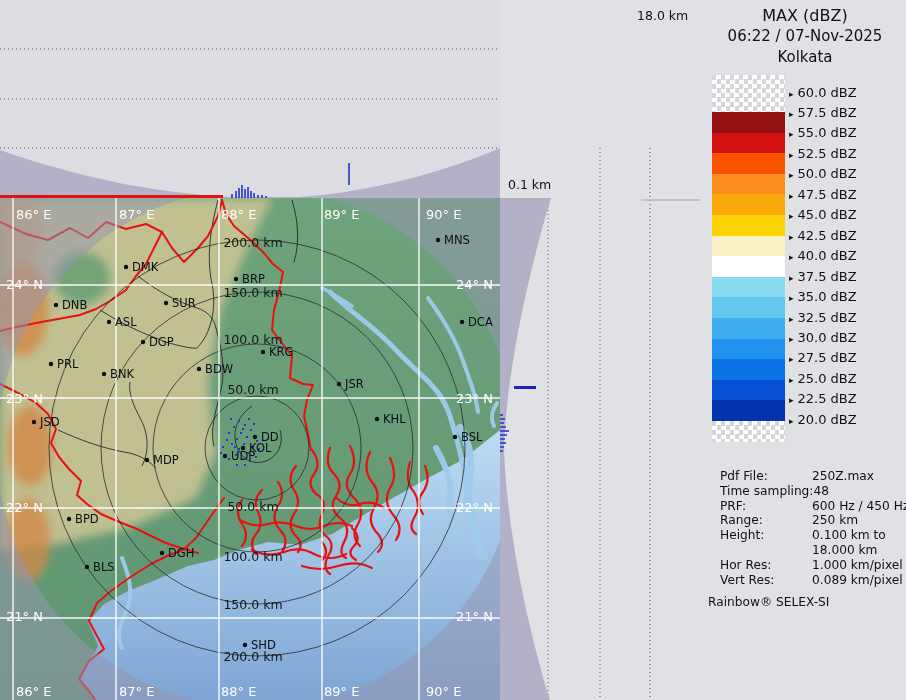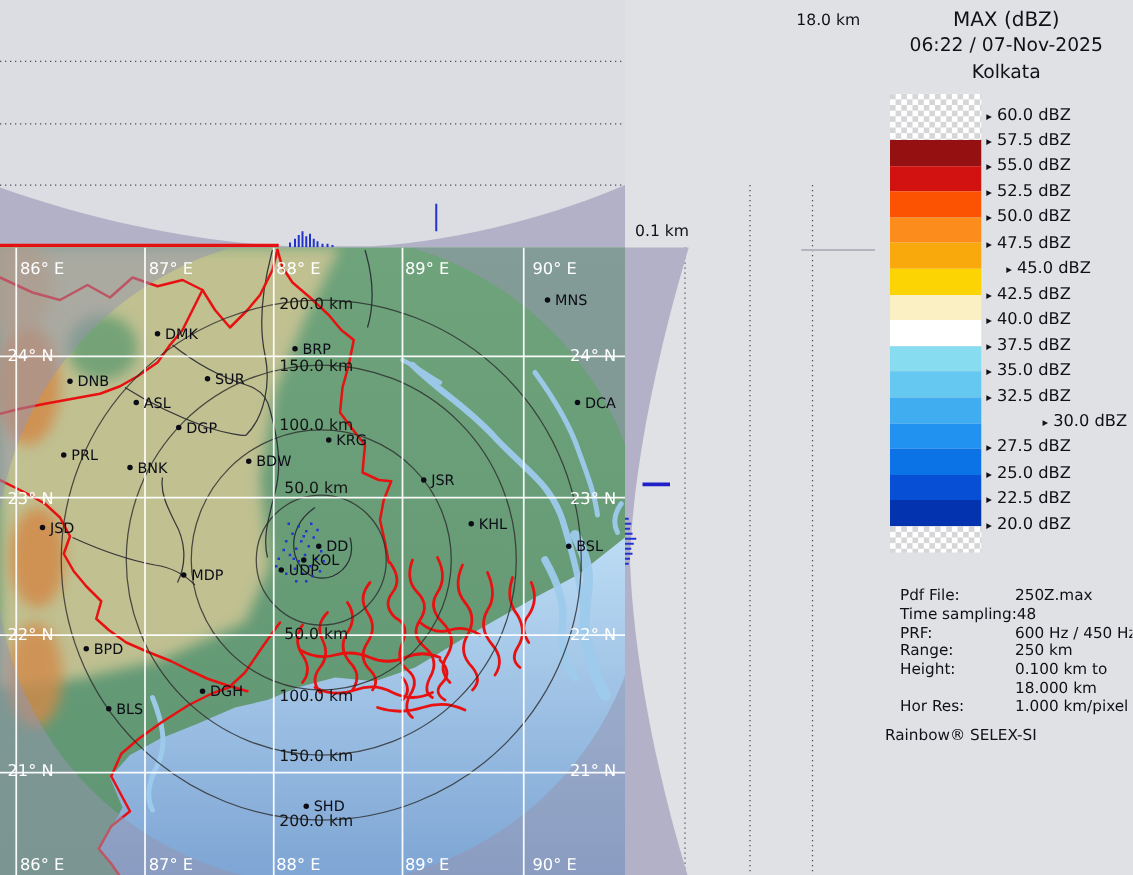--- a/index.html
+++ b/index.html
@@ -299,27 +299,27 @@
       <div class="band" style="height: 20.6px; background: rgb(4, 51, 176);"></div>
       <div class="band checker" style="height: 20.6px;"></div>
     </div>
   <div class="abs" id="legend-labels">
       <div class="legend-label" style="top: 84.5px;"><span class="arr">▸</span><span>60.0 dBZ</span></div>
       <div class="legend-label" style="top: 104.96px;"><span class="arr">▸</span><span>57.5 dBZ</span></div>
       <div class="legend-label" style="top: 125.42px;"><span class="arr">▸</span><span>55.0 dBZ</span></div>
       <div class="legend-label" style="top: 145.88px;"><span class="arr">▸</span><span>52.5 dBZ</span></div>
       <div class="legend-label" style="top: 166.34px;"><span class="arr">▸</span><span>50.0 dBZ</span></div>
       <div class="legend-label" style="top: 186.8px;"><span class="arr">▸</span><span>47.5 dBZ</span></div>
-      <div class="legend-label" style="top: 207.26px; margin-left: 16px;"><span class="arr">▸</span><span>45.0 dBZ</span></div>
+      <div class="legend-label" style="top: 207.26px;"><span class="arr">▸</span><span>45.0 dBZ</span></div>
       <div class="legend-label" style="top: 227.72px;"><span class="arr">▸</span><span>42.5 dBZ</span></div>
       <div class="legend-label" style="top: 248.18px;"><span class="arr">▸</span><span>40.0 dBZ</span></div>
       <div class="legend-label" style="top: 268.64px;"><span class="arr">▸</span><span>37.5 dBZ</span></div>
       <div class="legend-label" style="top: 289.1px;"><span class="arr">▸</span><span>35.0 dBZ</span></div>
       <div class="legend-label" style="top: 309.56px;"><span class="arr">▸</span><span>32.5 dBZ</span></div>
-      <div class="legend-label" style="top: 330.02px; margin-left: 45px;"><span class="arr">▸</span><span>30.0 dBZ</span></div>
+      <div class="legend-label" style="top: 330.02px;"><span class="arr">▸</span><span>30.0 dBZ</span></div>
       <div class="legend-label" style="top: 350.48px;"><span class="arr">▸</span><span>27.5 dBZ</span></div>
       <div class="legend-label" style="top: 370.94px; text-align: right;"><span class="arr">▸</span><span>25.0 dBZ</span></div>
       <div class="legend-label" style="top: 391.4px;"><span class="arr">▸</span><span>22.5 dBZ</span></div>
       <div class="legend-label" style="top: 411.86px;"><span class="arr">▸</span><span>20.0 dBZ</span></div>
     </div>
 
   <div class="abs" id="meta">
     <div id="meta-rows">
         <div class="meta-row">
           <span class="ml">Pdf File:</span>
@@ -342,17 +342,21 @@
           <span class="mv">0.100 km to</span>
         </div>
         <div class="meta-row">
           <span class="ml"></span>
           <span class="mv">18.000 km</span>
         </div>
         <div class="meta-row">
           <span class="ml">Hor Res:</span>
           <span class="mv">1.000 km/pixel</span>
         </div>
+        <div class="meta-row">
+          <span class="ml">Vert Res:</span>
+          <span class="mv">0.089 km/pixel</span>
+        </div>
       </div>
     <div id="meta-footer">Rainbow® SELEX-SI</div>
   </div>
 
 </div>
 
 </body></html>

